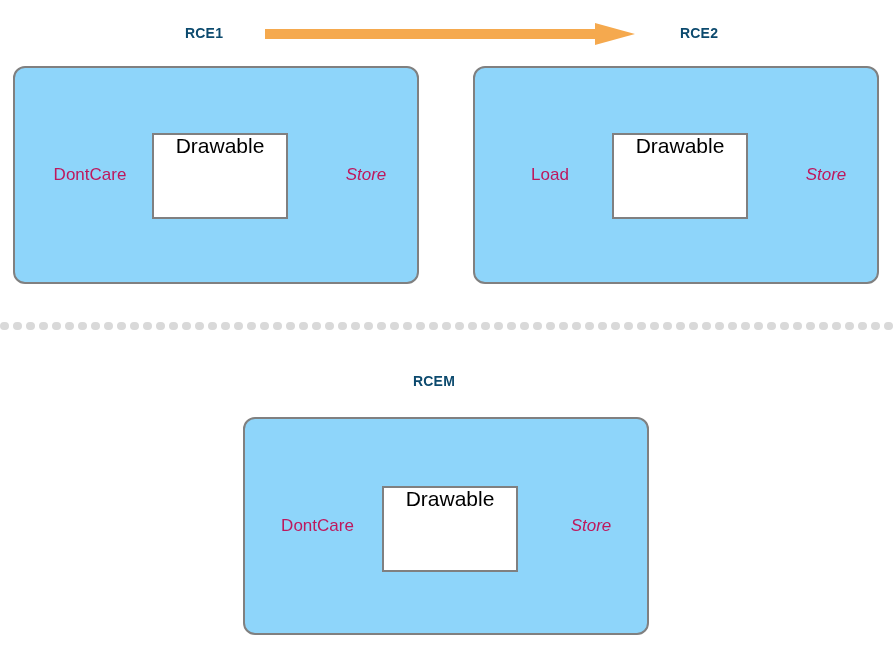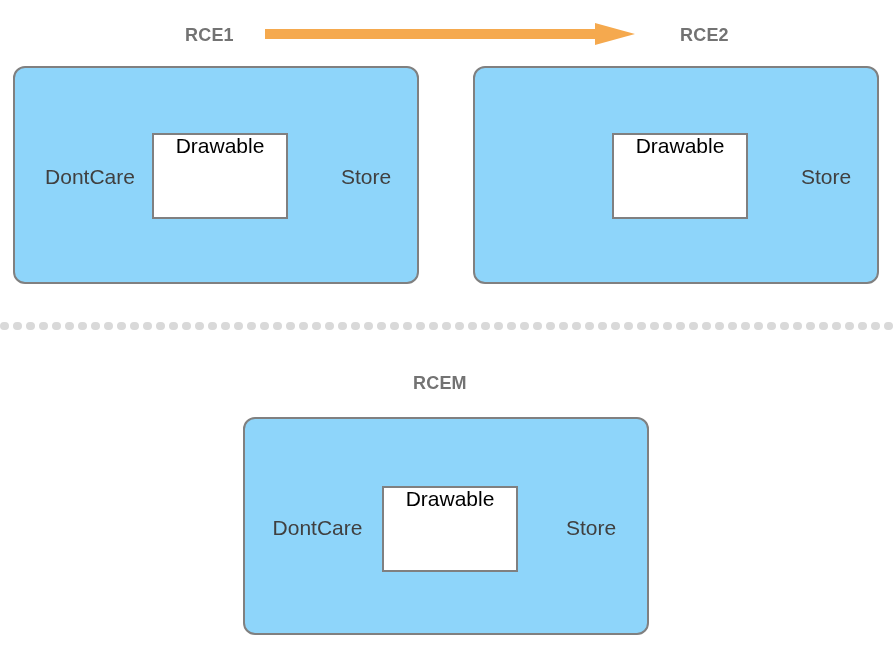--- a/index.html
+++ b/index.html
@@ -18,22 +18,22 @@
   .stage {
     position: absolute;
     inset: 0;
   }
 
   
   .hdr-label {
     position: absolute;
     font-family: "Liberation Sans", sans-serif;
     font-weight: bold;
-    font-size: 18px;
-    color: #737373;
+    font-size: 14px;
+    color: #0c4a6e;
     letter-spacing: 0.2px;
     white-space: nowrap;
     line-height: 1;
   }
   #rce1-label { left: 185px; top: 26px; }
   #rce2-label { left: 680px; top: 26px; }
   #rcem-label { left: 413px; top: 374px; }
 
   
   .arrow {
@@ -66,36 +66,36 @@
     align-items: flex-start;
     justify-content: center;
   }
   #white-rce1 { left: 137px; top: 65px; width: 136px; height: 86px; }
   #white-rce2 { left: 137px; top: 65px; width: 136px; height: 86px; }
   #white-rcem { left: 137px; top: 67px; width: 136px; height: 86px; }
 
   .box-text {
     position: absolute;
     font-family: "Liberation Sans", sans-serif;
-    font-size: 21px;
-    color: #404040;
+    font-size: 17px;
+    color: #be185d;
     white-space: nowrap;
     line-height: 1;
   }
   .inner-text {
     font-family: "Liberation Sans", sans-serif;
     font-size: 21px;
     color: #000000;
     white-space: nowrap;
     line-height: 1;
   }
 
   
   .side-left  { top: 98px; }
-  .side-right { top: 98px; }
+  .side-right { top: 98px; font-style: italic; }
 
   #t-rce1-left  { left: 15px;  width: 120px; text-align: center; }
   #t-rce1-right { left: 295px; width: 112px; text-align: center; }
   #t-rce2-left  { left: 15px;  width: 120px; text-align: center; }
   #t-rce2-right { left: 295px; width: 112px; text-align: center; }
   #t-rcem-left  { left: 10px;  width: 125px; text-align: center; }
   #t-rcem-right { left: 290px; width: 112px; text-align: center; }
 
   
   .divider {
@@ -124,20 +124,21 @@
     <div class="box-text side-left" id="t-rce1-left">DontCare</div>
 
     <div class="white-box" id="white-rce1">
       <span class="inner-text">Drawable</span>
     </div>
 
     <div class="box-text side-right" id="t-rce1-right">Store</div>
   </div>
 
   <div class="blue-box" id="box-rce2">
+    <div class="box-text side-left" id="t-rce2-left">Load</div>
 
     <div class="white-box" id="white-rce2">
       <span class="inner-text">Drawable</span>
     </div>
 
     <div class="box-text side-right" id="t-rce2-right">Store</div>
   </div>
 
   <svg class="divider" viewBox="0 0 893 12" preserveAspectRatio="none">
     <line x1="4" y1="6" x2="889" y2="6" stroke="#D9D9D9" stroke-width="8" stroke-linecap="round" stroke-dasharray="1 12"></line>

